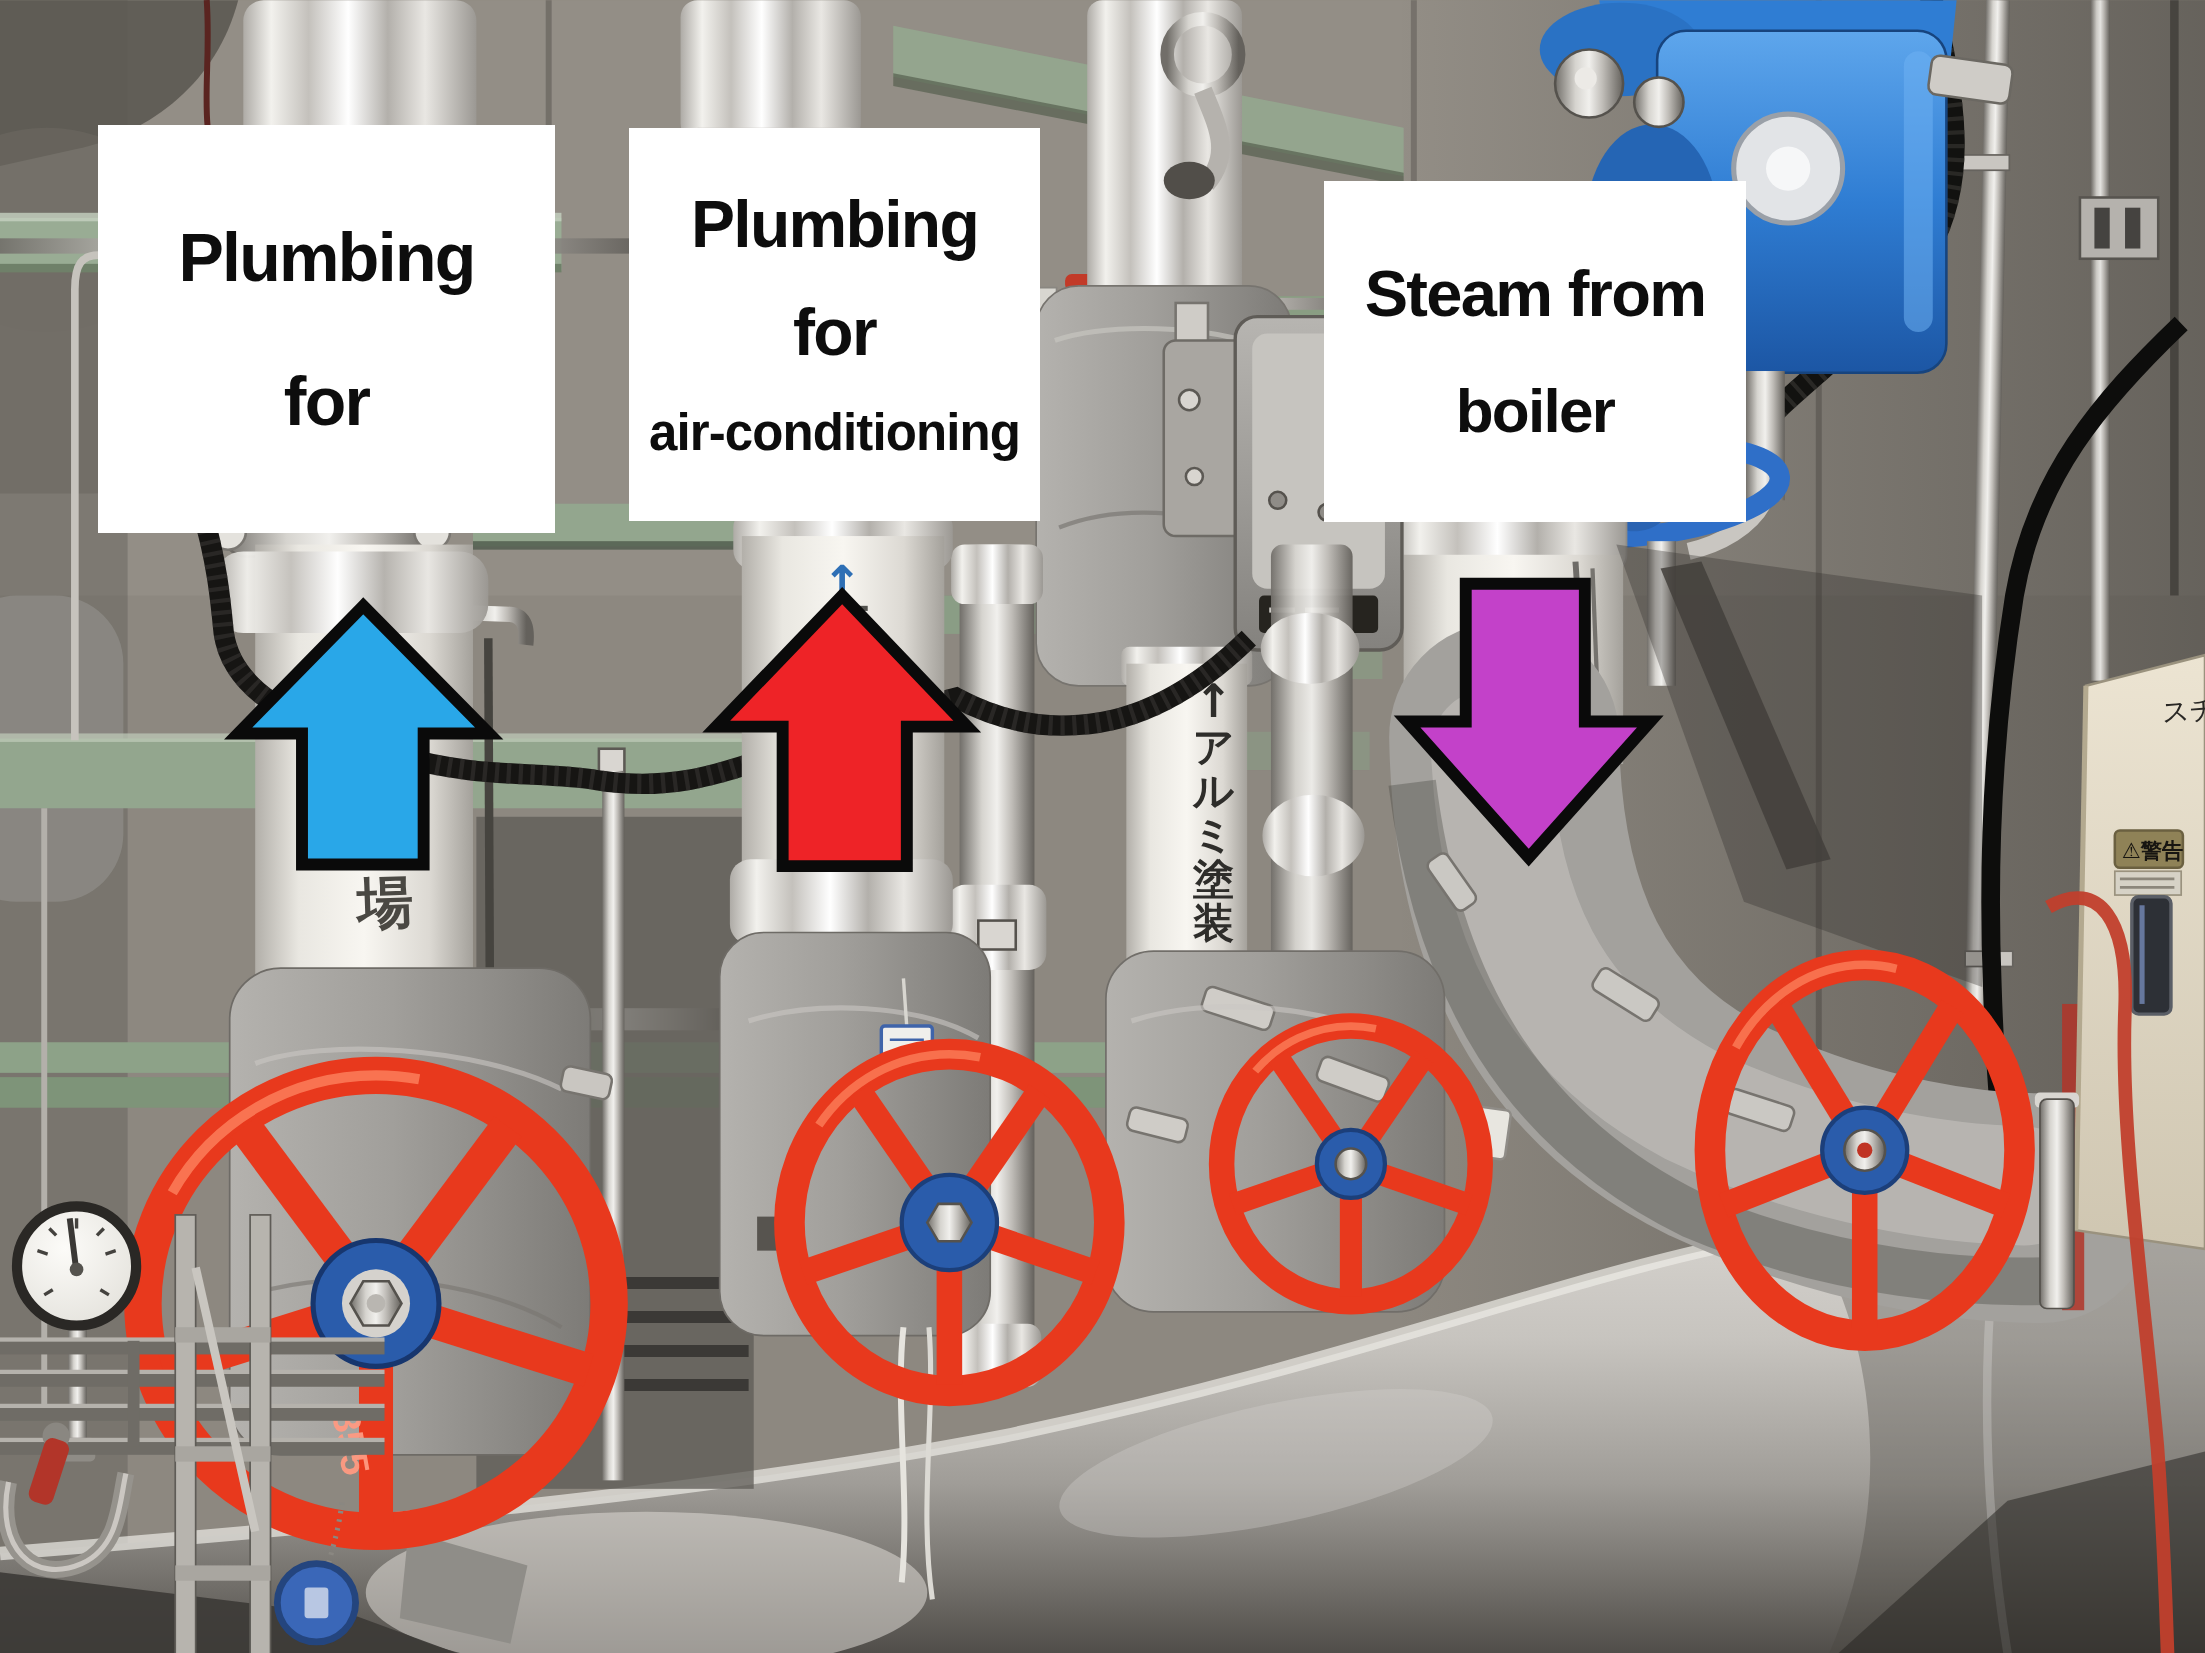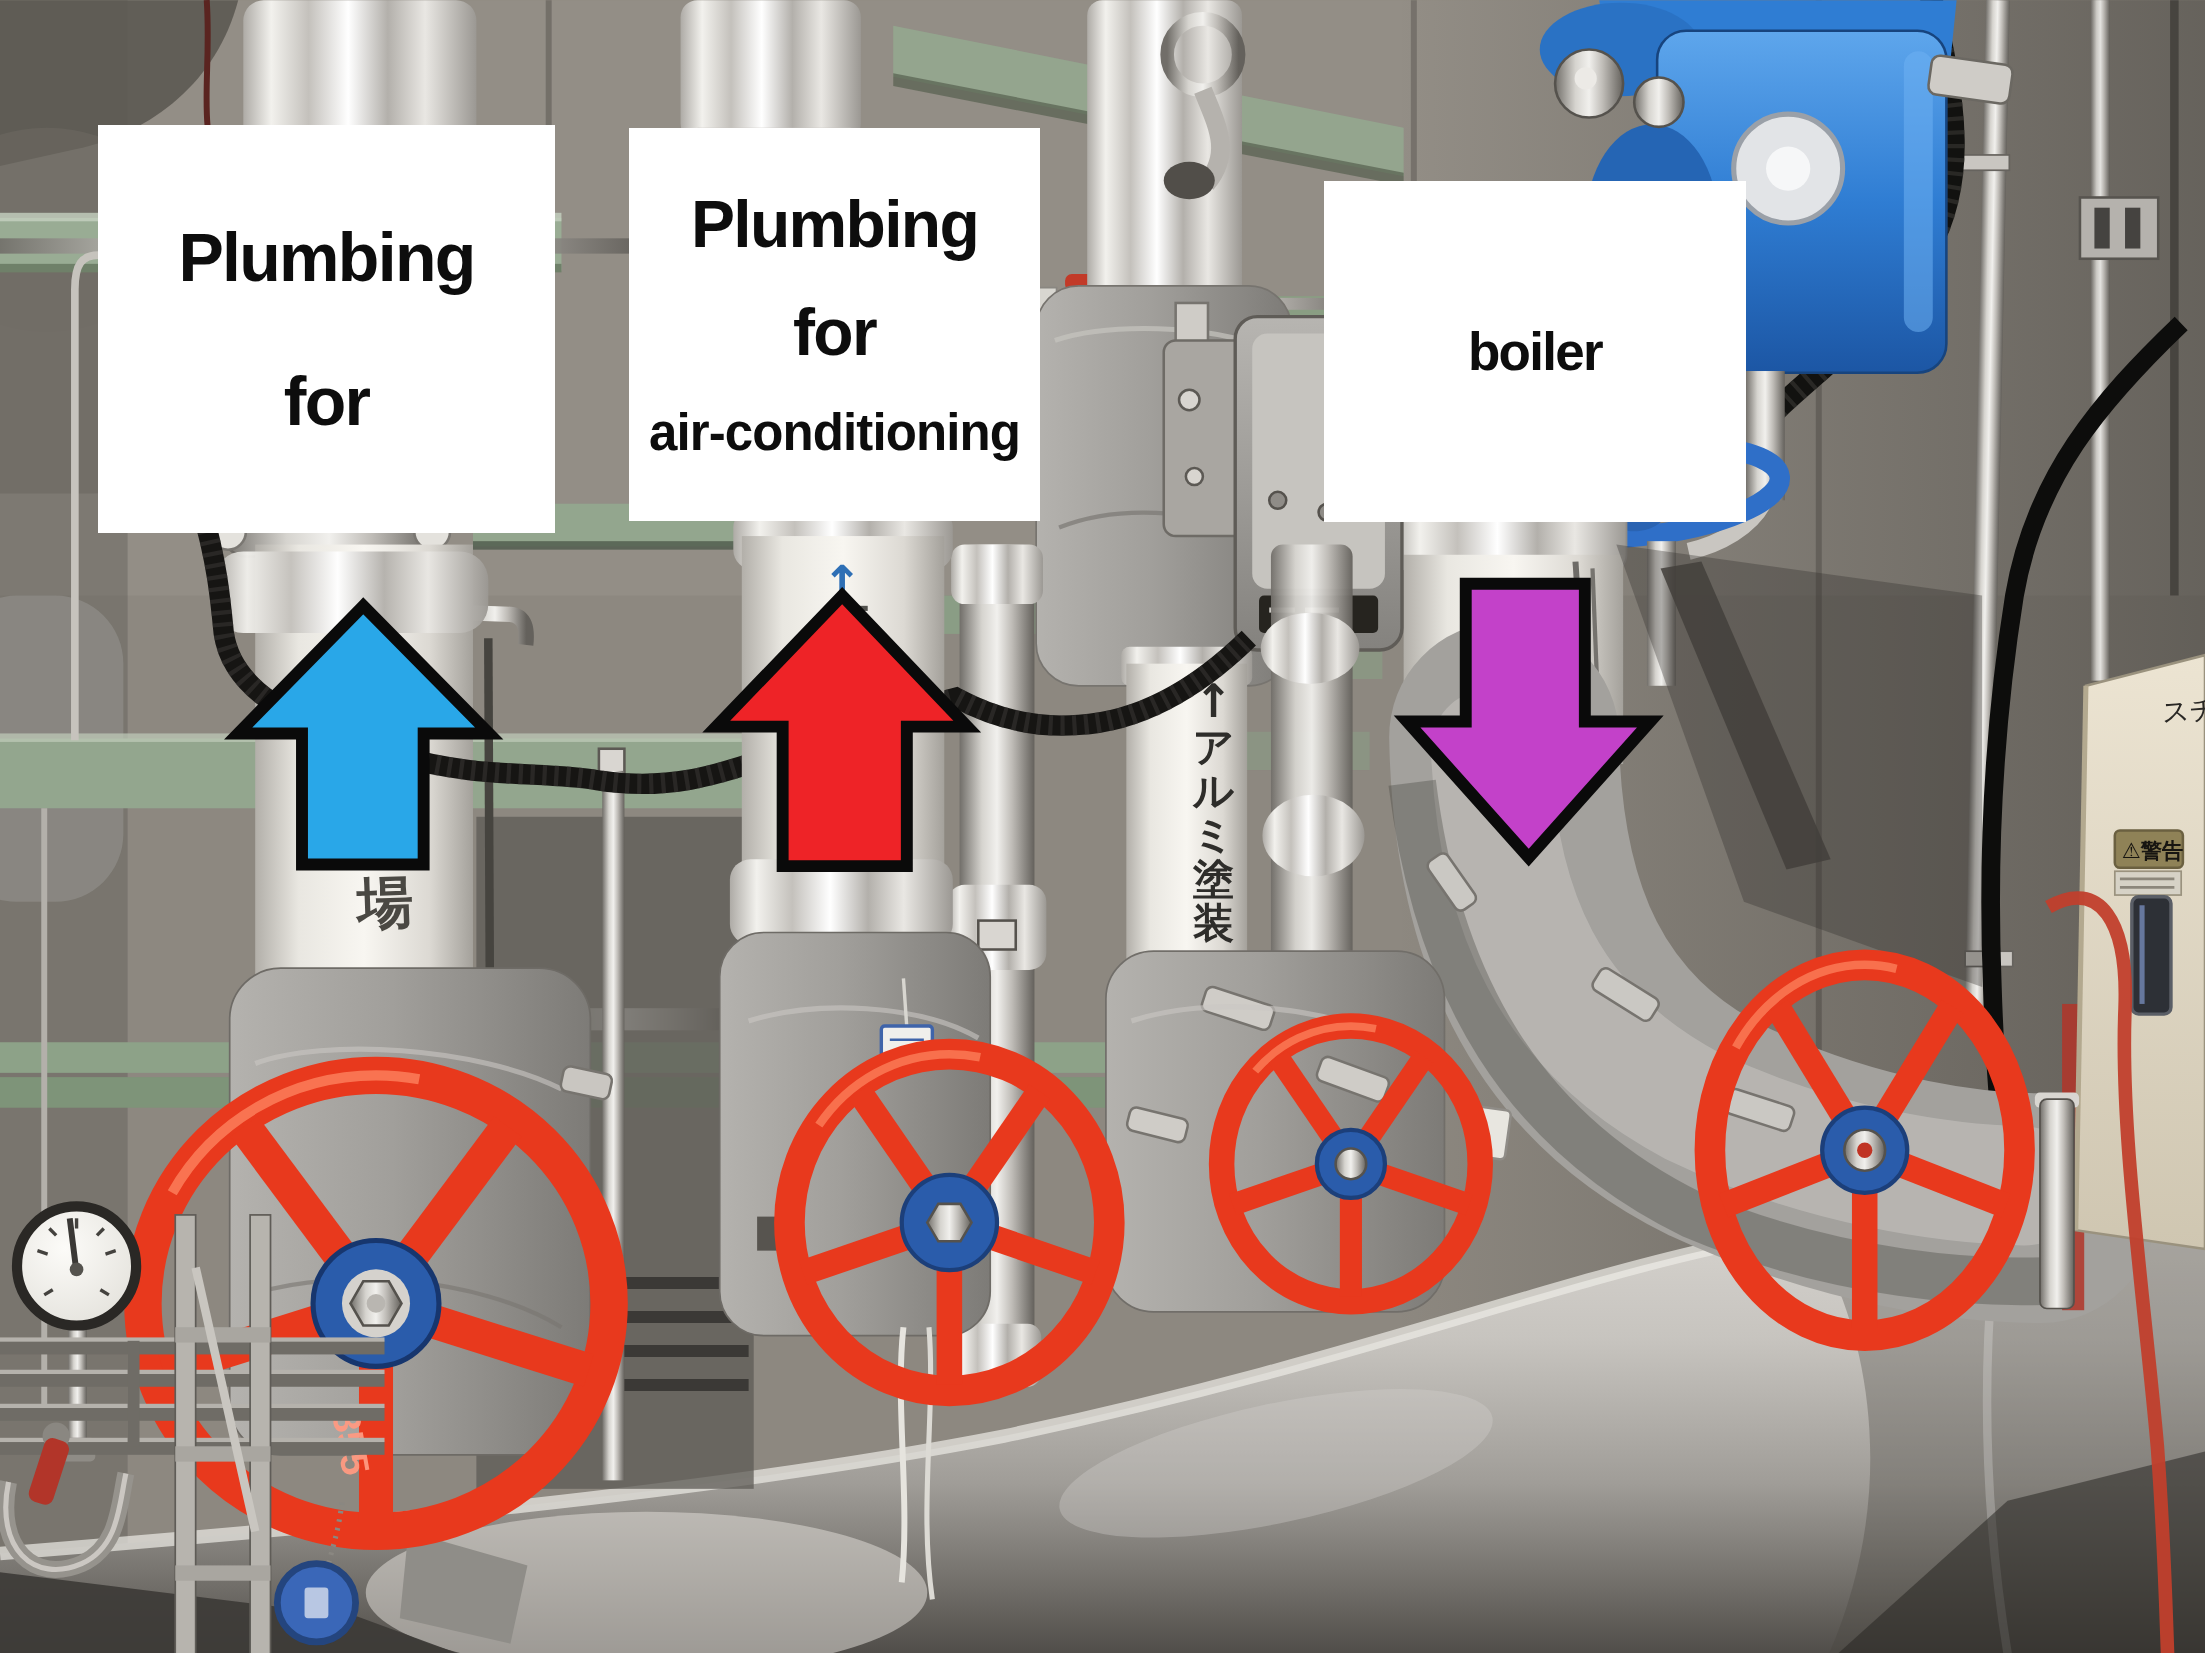--- a/index.html
+++ b/index.html
@@ -439,17 +439,18 @@
   <div class="anno-line" style="font-size:68px;">for</div>
 </div>
 
 <div class="anno-box" style="left:629px;top:128px;width:411px;height:352px;padding:20.4px 0;">
   <div class="anno-line" style="font-size:66px;">Plumbing</div>
   <div class="anno-line" style="font-size:66px;">for</div>
   <div class="anno-line" style="font-size:51px;letter-spacing:-0.9px;">air-conditioning</div>
 </div>
 
 <div class="anno-box" style="left:1324px;top:181px;width:422px;height:290px;padding:25.5px 0;">
-  <div class="anno-line" style="font-size:53px;">boiler</div>
+  <div class="anno-line" style="font-size:65px;">Steam from</div>
+  <div class="anno-line" style="font-size:62px;">boiler</div>
 </div>
 
 </div>
 
 
 </body></html>

